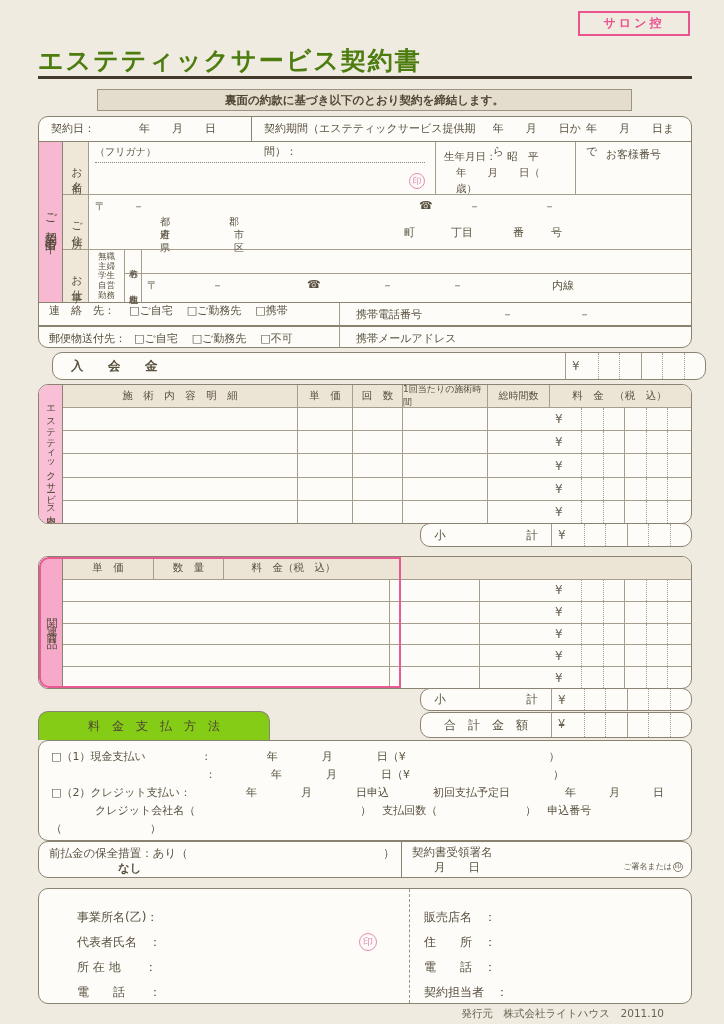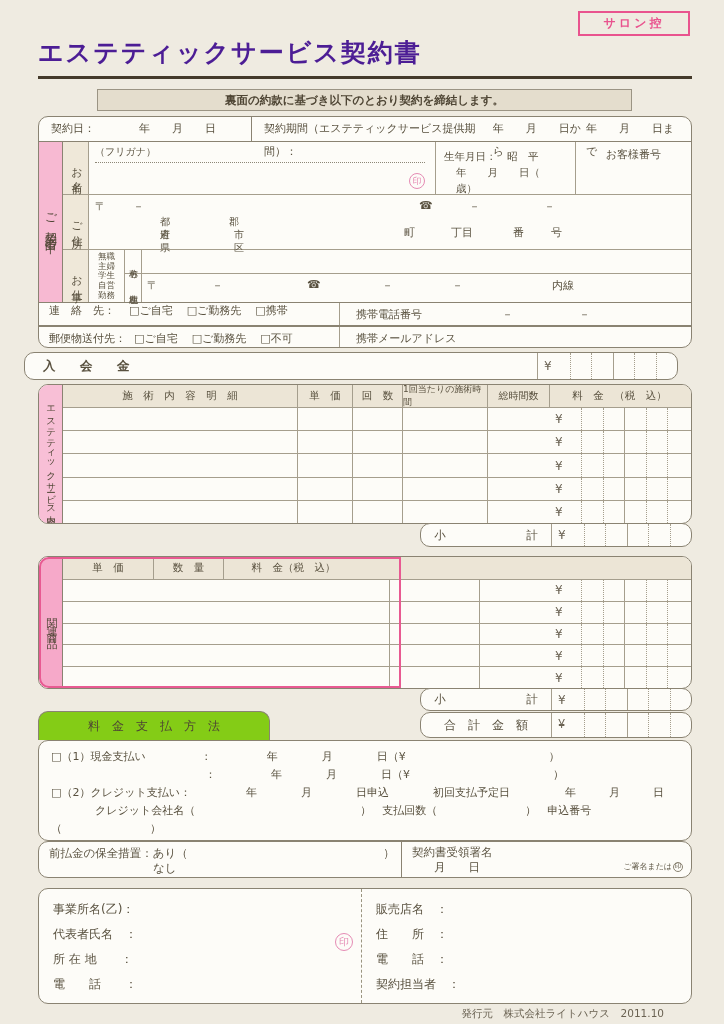--- a/index.html
+++ b/index.html
@@ -3,21 +3,21 @@
 <meta charset="utf-8">
 <style>
   html,body{margin:0;padding:0;}
   body{font-family:"DejaVu Sans",sans-serif;background:#d8d4cb;}
   #page{position:relative;width:724px;height:1024px;background:#efebe1;overflow:hidden;color:#59513f;}
   .box{position:absolute;background:#fdfcf8;border:1.5px solid #8a8372;border-radius:10px;box-sizing:border-box;overflow:hidden;}
   .vtext{writing-mode:vertical-rl;text-orientation:mixed;}
   
   #salon-box{position:absolute;top:11px;left:578px;width:112px;height:25px;border:2px solid #e9538e;color:#e9538e;
     font-size:12px;font-weight:bold;display:flex;align-items:center;justify-content:center;letter-spacing:3px;box-sizing:border-box;}
-  #title{position:absolute;top:36px;left:38px;font-size:25px;font-weight:bold;color:#4c1d95;letter-spacing:2px;}
+  #title{position:absolute;top:44px;left:38px;font-size:25px;font-weight:bold;color:#4d7c0f;letter-spacing:2px;}
   #rule{position:absolute;top:76px;left:38px;width:654px;height:3px;background:#443a2b;}
   #notice{position:absolute;top:89px;left:97px;width:535px;height:22px;background:#e4ddcd;border:1px solid #9b9484;
     box-sizing:border-box;display:flex;align-items:center;justify-content:center;font-size:11.5px;font-weight:bold;color:#4e4534;}
   
   #main-box{top:116px;left:38px;width:654px;height:232px;}
   .mrow1{display:flex;height:24px;border-bottom:1px solid #8a8372;font-size:11px;}
   .m-date{width:212px;box-sizing:border-box;padding-left:12px;line-height:23px;}
   .m-period{flex:1;border-left:1px solid #8a8372;box-sizing:border-box;padding:0 12px;display:flex;justify-content:space-between;line-height:23px;}
   .m-mid{display:flex;height:160px;border-bottom:1px solid #8a8372;}
   .pink-strip{width:24px;background:#f7b9d2;border-right:1px solid #8a8372;box-sizing:border-box;
@@ -53,21 +53,21 @@
   .c-left .opt{margin-left:14px;}
   .c-right{flex:1;border-left:1px solid #a59e8d;box-sizing:border-box;display:flex;align-items:center;height:100%;}
   .c-right .rl{margin-left:16px;}
   .c-right .rd{margin-left:80px;}
   
   .money{display:flex;width:140px;border-left:1px solid #a59e8d;box-sizing:border-box;}
   .money .yen{width:26px;padding-left:6px;font-size:12px;display:flex;align-items:center;color:#6b6354;}
   .dc{flex:1;border-left:1px dotted #a59e8d;}
   .dc.s{border-left-style:solid;}
   
-  #admission{top:352px;left:24px;width:654px;height:28px;display:flex;}
+  #admission{top:352px;left:52px;width:654px;height:28px;display:flex;}
   #admission .alabel{flex:1;display:flex;align-items:center;padding-left:18px;font-size:12.5px;font-weight:bold;letter-spacing:6px;}
   
   #service-box{top:384px;left:38px;width:654px;height:140px;display:flex;}
   #product-box{top:556px;left:38px;width:654px;height:133px;display:flex;}
   .side-strip{width:24px;border-right:1px solid #8a8372;box-sizing:border-box;display:flex;align-items:center;justify-content:center;color:#4e4534;}
   #service-box .side-strip{background:#f8bfd6;font-size:9.5px;}
   #product-box .side-strip{background:#f6a9c9;font-size:11px;letter-spacing:7px;}
   .tbl{flex:1;display:flex;flex-direction:column;position:relative;}
   .thead{display:flex;height:22px;background:#ece5d6;border-bottom:1px solid #a59e8d;font-size:10.5px;align-items:stretch;}
   .thead>div{display:flex;align-items:center;justify-content:center;box-sizing:border-box;border-left:1px solid #a59e8d;}
@@ -86,29 +86,29 @@
   #product-subtotal{top:688px;height:23px;}
   #total-box{top:712px;left:420px;width:272px;height:26px;display:flex;font-family:Liberation Mono, monospace;}
   .sub-label{flex:1;display:flex;align-items:center;justify-content:center;font-size:11.5px;}
   
   #pay-tab{position:absolute;top:711px;left:38px;width:232px;height:29px;background:#84cc16;
     border:1.5px solid #8a8372;border-bottom:none;border-radius:10px 10px 0 0;box-sizing:border-box;
     display:flex;align-items:center;justify-content:center;font-size:12px;color:#4e4534;}
   #payment-box{top:740px;left:38px;width:654px;height:101px;padding:7px 12px 0 12px;font-size:11px;line-height:18px;}
   #prepaid-box{top:841px;left:38px;width:654px;height:37px;display:flex;}
   .pp-left{flex:1;padding:4px 0 0 10px;font-size:11.5px;line-height:15px;}
-  .pp-left .l2{margin-left:104px;}
+  .pp-left .l2{margin-left:69px;font-weight:bold;}
   .pp-right{width:290px;border-left:1px solid #8a8372;box-sizing:border-box;position:relative;padding:3px 0 0 10px;font-size:11.5px;line-height:15px;}
   .pp-right .date{margin-left:22px;}
   .pp-note{position:absolute;right:8px;bottom:3px;font-size:8px;display:flex;align-items:center;gap:1px;}
   .seal-sm{display:inline-flex;width:10px;height:10px;border:1px solid #8a8372;border-radius:50%;
     align-items:center;justify-content:center;font-size:6.5px;box-sizing:border-box;}
   
   #business-box{top:888px;left:38px;width:654px;height:116px;display:flex;}
-  .biz-col{box-sizing:border-box;padding:8px 0 0 14px;font-size:12px;}
+  .biz-col{box-sizing:border-box;padding:16px 0 0 14px;font-size:12px;margin-left:24px;}
   .biz-left{width:322px;position:relative;}
   .biz-right{flex:1;border-left:1.5px dashed #9a947f;}
   .biz-row{height:25px;display:flex;align-items:center;}
   .biz-left .seal{right:8px;top:44px;bottom:auto;width:18px;height:18px;font-size:10px;}
   #footer{position:absolute;top:1007px;left:38px;width:654px;text-align:right;padding-right:28px;
     box-sizing:border-box;font-size:10.5px;color:#6a6252;}
 </style>
 </head>
 <body>
 

